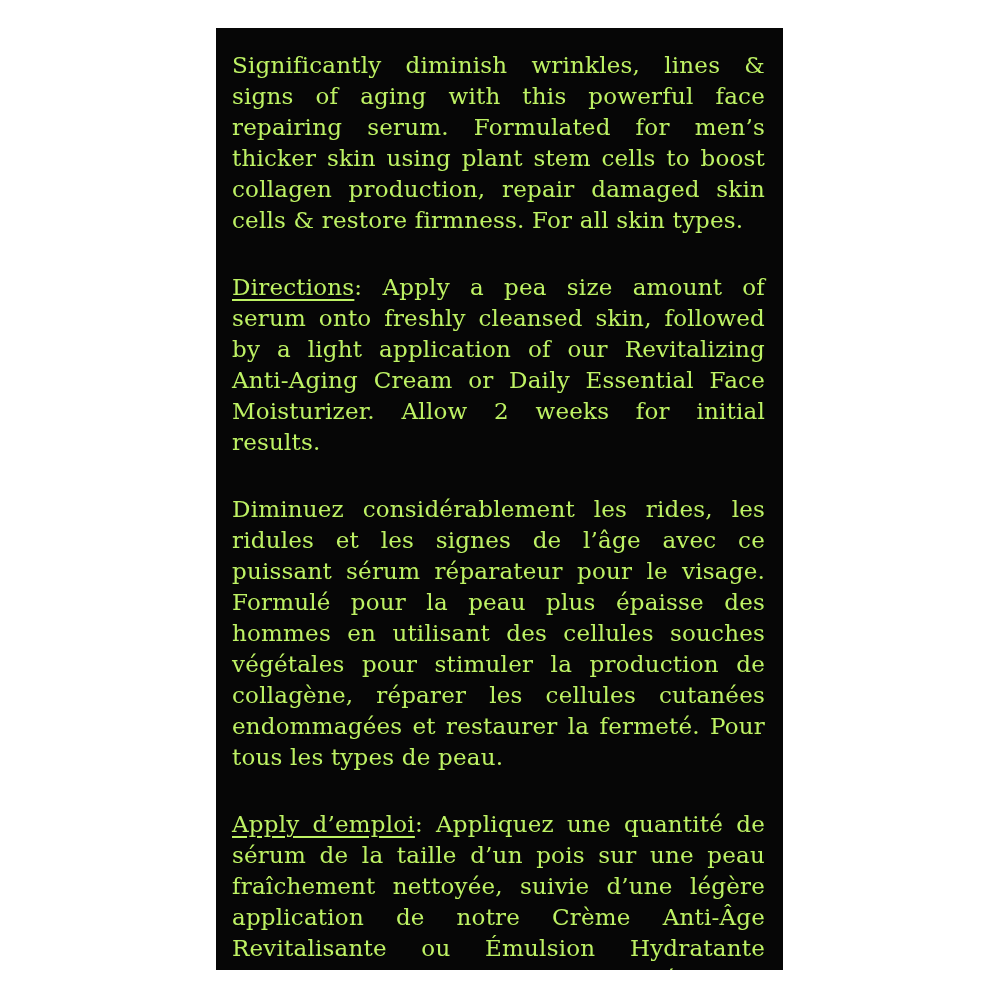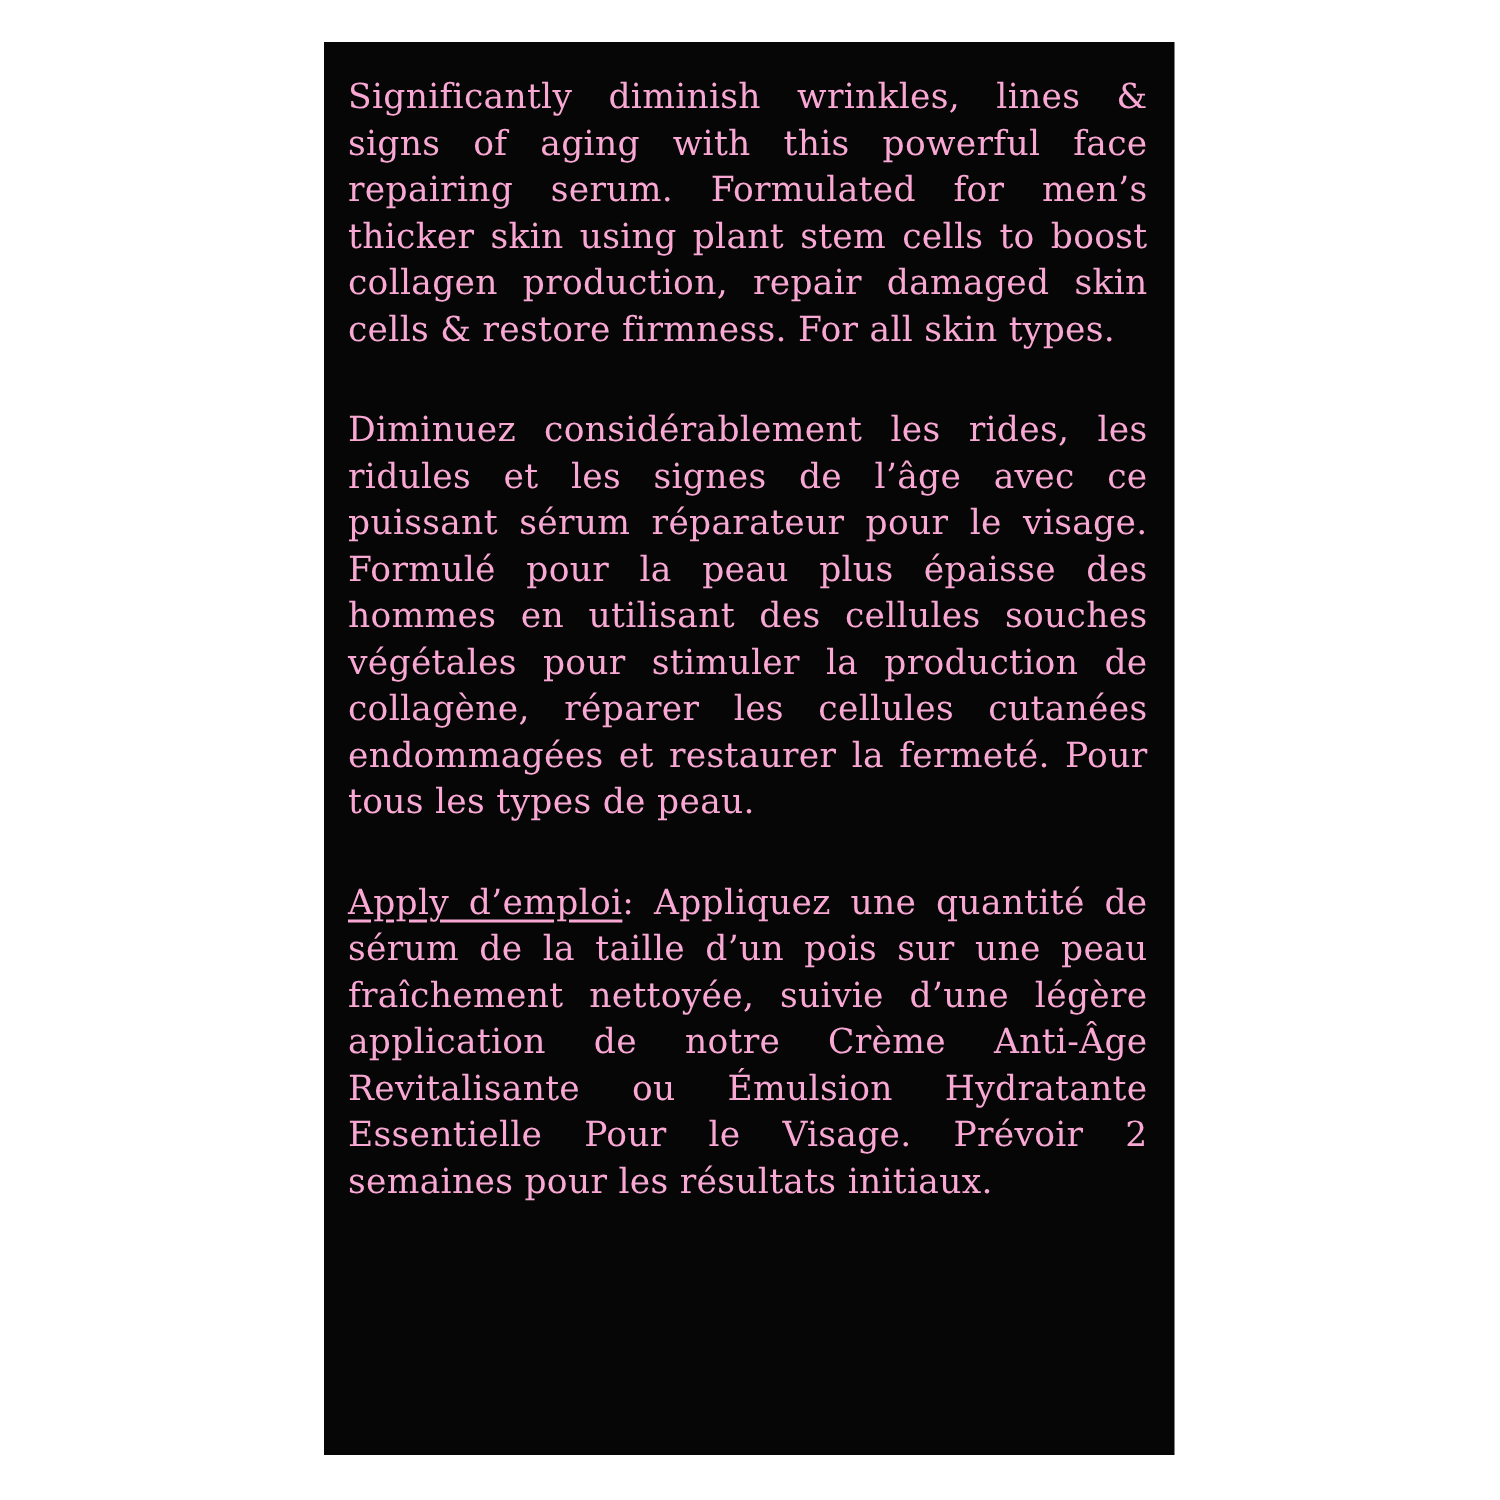--- a/index.html
+++ b/index.html
@@ -19,21 +19,21 @@
     top: 28px;
     width: 567px;
     height: 942px;
     background: #060606;
     box-sizing: border-box;
     padding: 22px 18px 0 16px;
     overflow: hidden;
   }
   .para {
     margin: 0;
-    color: #f9a8d4;
+    color: #bef264;
     font-family: "DejaVu Serif", "Liberation Serif", serif;
     font-size: 23px;
     line-height: 31px;
     text-align: justify;
     letter-spacing: 0.2px;
   }
   .para + .para {
     margin-top: 36px;
   }
   .heading-underline {
@@ -42,18 +42,19 @@
     text-underline-offset: 4px;
   }
 </style>
 </head>
 <body>
 
 <div class="panel">
 
   <p class="para"><span>Significantly diminish wrinkles, lines &amp; signs of aging with this powerful face repairing serum. Formulated for men’s thicker skin using plant stem cells to boost collagen production, repair damaged skin cells &amp; restore firmness. For all skin types.</span></p>
 
+  <p class="para"><span class="heading-underline">Directions</span><span>: </span><span>Apply a pea size amount of serum onto freshly cleansed skin, followed by a light application of our Revitalizing Anti-Aging Cream or Daily Essential Face Moisturizer. Allow 2 weeks for initial results.</span></p>
 
   <p class="para"><span>Diminuez considérablement les rides, les ridules et les signes de l’âge avec ce puissant sérum réparateur pour le visage. Formulé pour la peau plus épaisse des hommes en utilisant des cellules souches végétales pour stimuler la production de collagène, réparer les cellules cutanées endommagées et restaurer la fermeté. Pour tous les types de peau.</span></p>
 
   <p class="para"><span class="heading-underline">Apply d’emploi</span><span>: </span><span>Appliquez une quantité de sérum de la taille d’un pois sur une peau fraîchement nettoyée, suivie d’une légère application de notre Crème Anti-Âge Revitalisante ou Émulsion Hydratante Essentielle Pour le Visage. Prévoir 2 semaines pour les résultats initiaux.</span></p>
 
 </div>
 
 </body></html>

